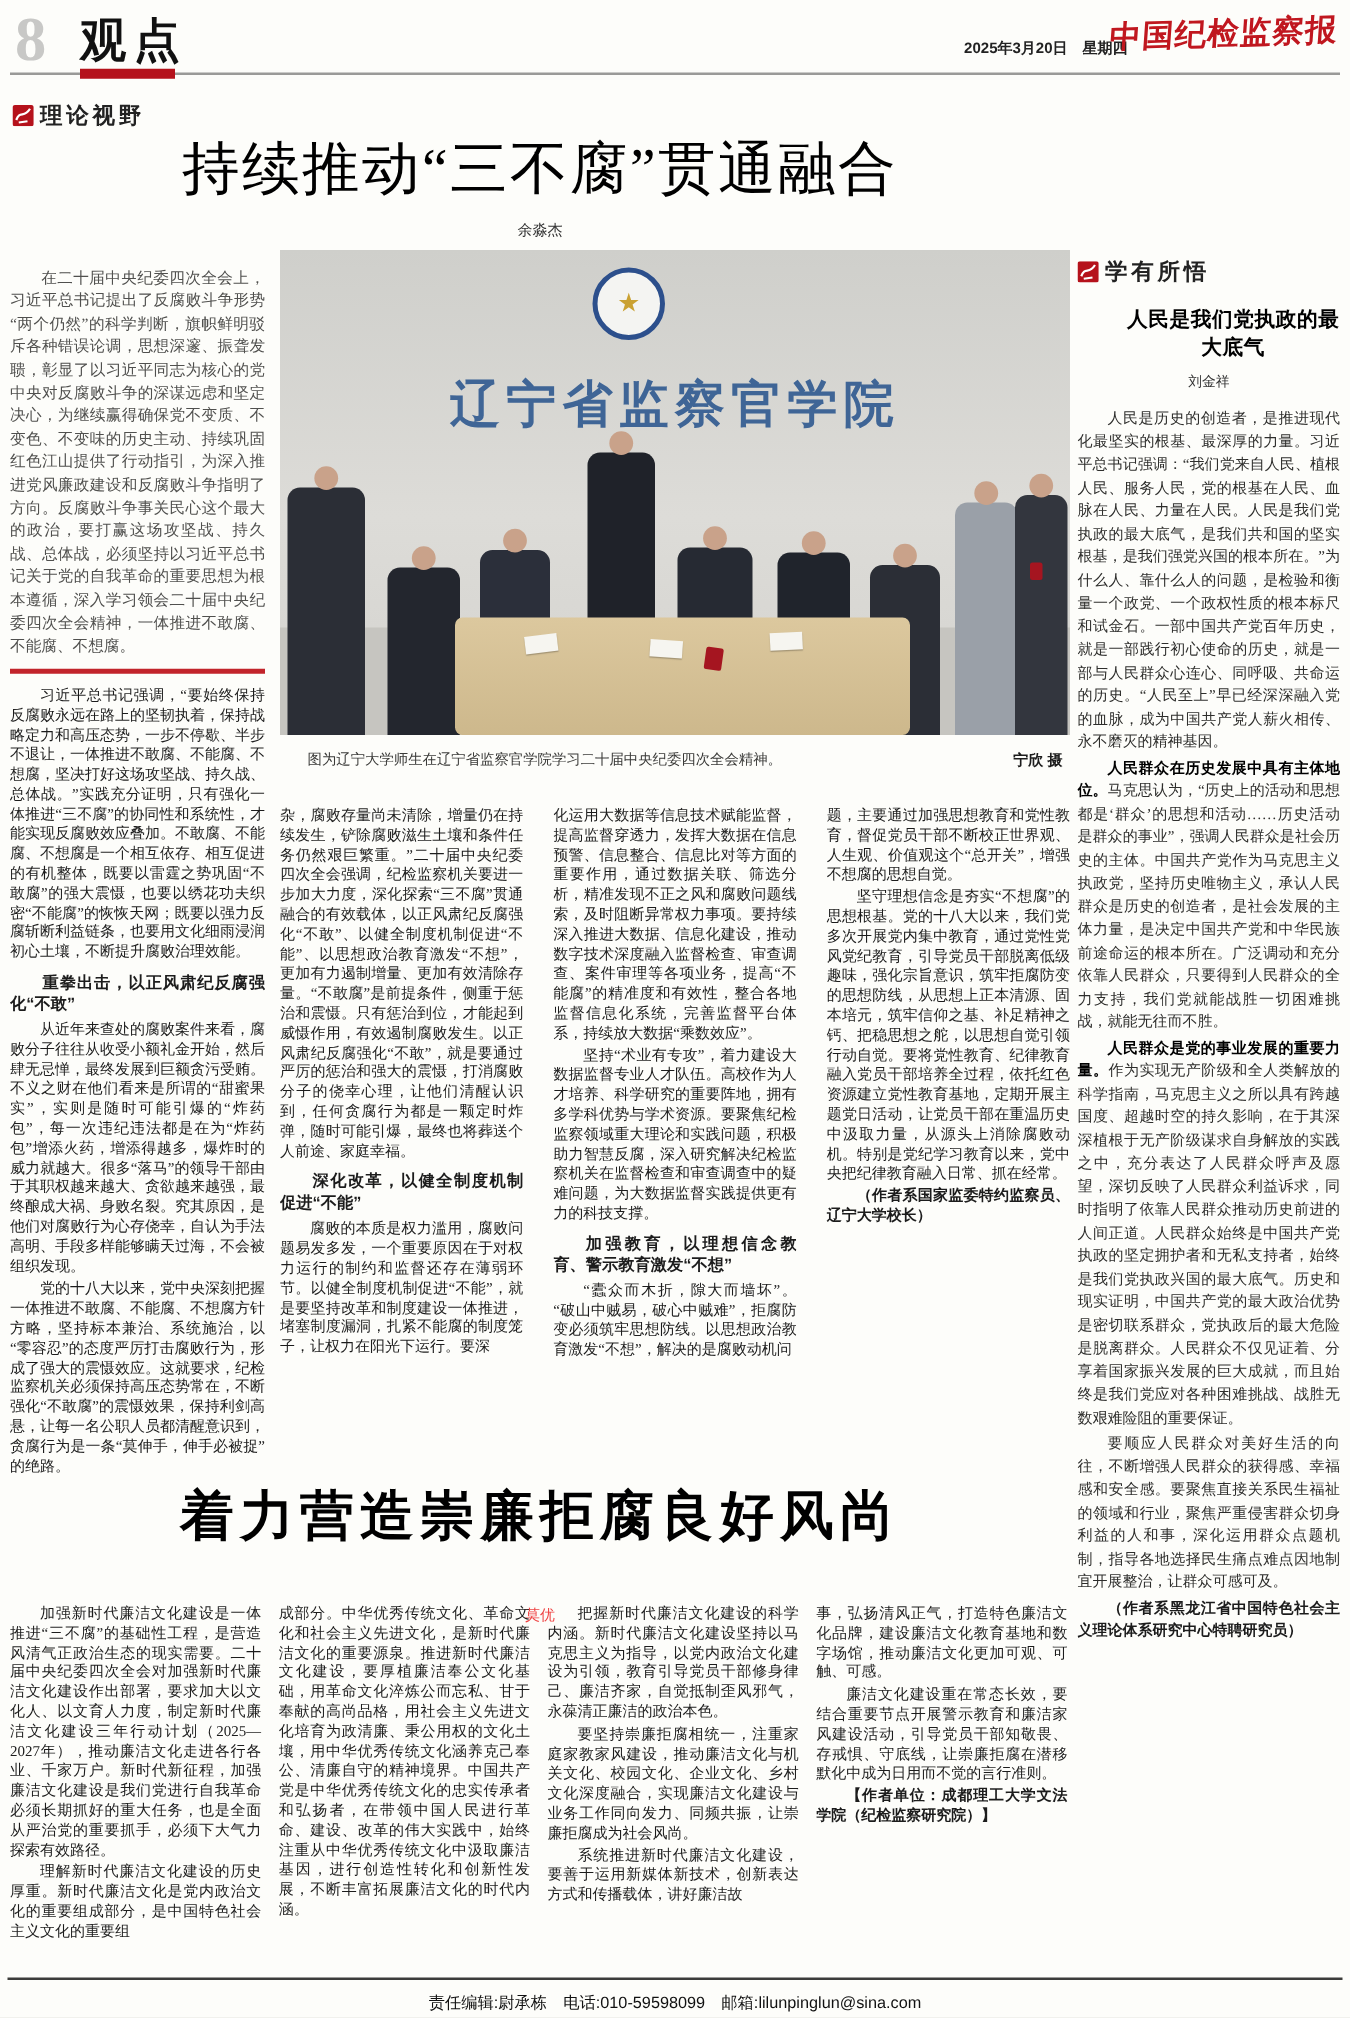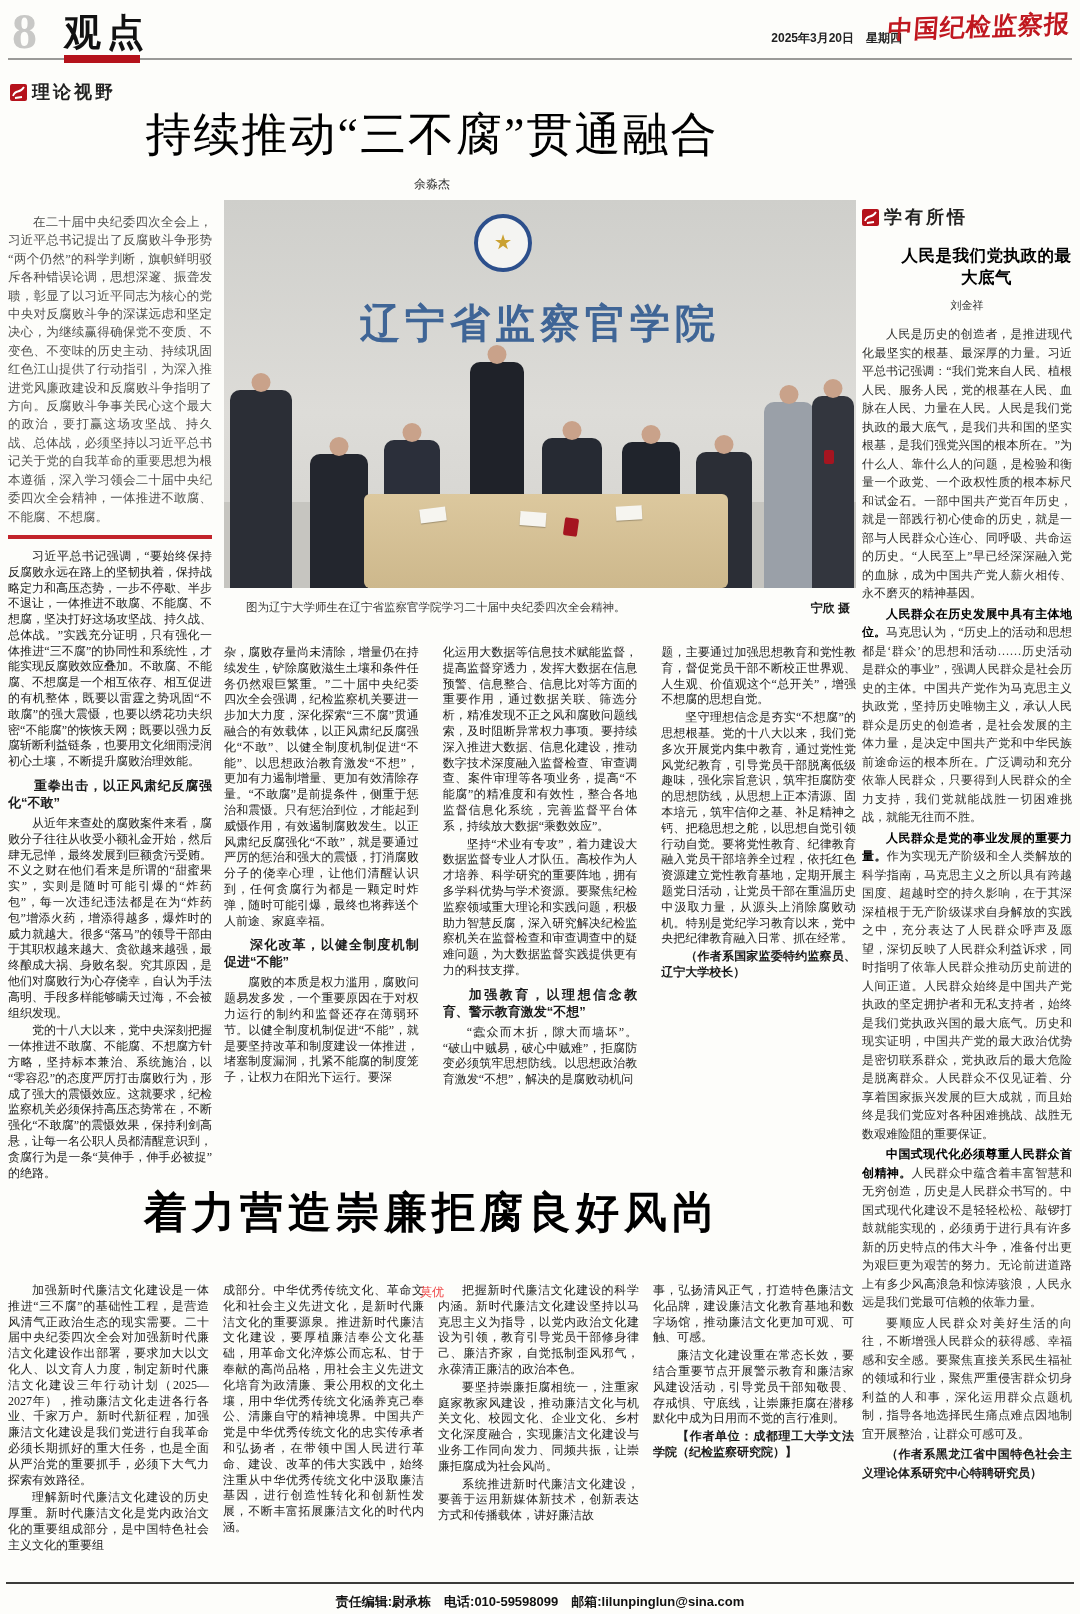--- a/index.html
+++ b/index.html
@@ -74,21 +74,21 @@
   .right-title{margin-top:16px;text-align:center;font-size:16.5px;font-weight:900;
     letter-spacing:.5px;color:#000;margin-left:39px;}
   .right-author{margin-top:9px;text-align:center;font-size:11px;color:#333;}
   .right-body{margin-top:12px;height:1242px;overflow:hidden;text-align:justify;}
   .right-body .para{font-size:12px;line-height:18.5px;color:#2e2e2c;}
   .right-body .para b{color:#000;}
   .right-body .note-para{font-size:12px;line-height:18.5px;}
   
   .footer{position:absolute;left:0;top:1582px;width:1080px;}
   .footer .line{margin:0 6px;height:2px;background:#3c3c3a;}
-  .footer .txt{margin-top:9px;text-align:center;font-size:13px;font-weight:700;
+  .footer .txt{margin-top:9px;text-align:center;font-size:13px;font-weight:400;
     font-family:"Liberation Sans",sans-serif;color:#111;}
 </style>
 </head>
 <body>
 
 <div class="page">
 
   <div class="hdr">
     <div class="pagenum">8</div>
     <div class="section-name">观点</div>
@@ -197,21 +197,20 @@
           </svg>
       </span>
       <span class="label">学有所悟</span>
     </div>
     <div class="right-title">人民是我们党执政的最大底气</div>
     <div class="right-author">刘金祥</div>
     <div class="right-body col">
         <p class="para">人民是历史的创造者，是推进现代化最坚实的根基、最深厚的力量。习近平总书记强调：“我们党来自人民、植根人民、服务人民，党的根基在人民、血脉在人民、力量在人民。人民是我们党执政的最大底气，是我们共和国的坚实根基，是我们强党兴国的根本所在。”为什么人、靠什么人的问题，是检验和衡量一个政党、一个政权性质的根本标尺和试金石。一部中国共产党百年历史，就是一部践行初心使命的历史，就是一部与人民群众心连心、同呼吸、共命运的历史。“人民至上”早已经深深融入党的血脉，成为中国共产党人薪火相传、永不磨灭的精神基因。</p>
         <p class="para"><b>人民群众在历史发展中具有主体地位。</b>马克思认为，“历史上的活动和思想都是‘群众’的思想和活动……历史活动是群众的事业”，强调人民群众是社会历史的主体。中国共产党作为马克思主义执政党，坚持历史唯物主义，承认人民群众是历史的创造者，是社会发展的主体力量，是决定中国共产党和中华民族前途命运的根本所在。广泛调动和充分依靠人民群众，只要得到人民群众的全力支持，我们党就能战胜一切困难挑战，就能无往而不胜。</p>
         <p class="para"><b>人民群众是党的事业发展的重要力量。</b>作为实现无产阶级和全人类解放的科学指南，马克思主义之所以具有跨越国度、超越时空的持久影响，在于其深深植根于无产阶级谋求自身解放的实践之中，充分表达了人民群众呼声及愿望，深切反映了人民群众利益诉求，同时指明了依靠人民群众推动历史前进的人间正道。人民群众始终是中国共产党执政的坚定拥护者和无私支持者，始终是我们党执政兴国的最大底气。历史和现实证明，中国共产党的最大政治优势是密切联系群众，党执政后的最大危险是脱离群众。人民群众不仅见证着、分享着国家振兴发展的巨大成就，而且始终是我们党应对各种困难挑战、战胜无数艰难险阻的重要保证。</p>
-        <p class="para"><b>中国式现代化必须尊重人民群众首创精神。</b>人民群众中蕴含着丰富智慧和无穷创造，历史是人民群众书写的。中国式现代化建设不是轻轻松松、敲锣打鼓就能实现的，必须勇于进行具有许多新的历史特点的伟大斗争，准备付出更为艰巨更为艰苦的努力。无论前进道路上有多少风高浪急和惊涛骇浪，人民永远是我们党最可信赖的依靠力量。</p>
         <p class="para">要顺应人民群众对美好生活的向往，不断增强人民群众的获得感、幸福感和安全感。要聚焦直接关系民生福祉的领域和行业，聚焦严重侵害群众切身利益的人和事，深化运用群众点题机制，指导各地选择民生痛点难点因地制宜开展整治，让群众可感可及。</p>
         <p class="note-para">（作者系黑龙江省中国特色社会主义理论体系研究中心特聘研究员）</p>
       </div>
   </div>
 
   <div class="footer">
     <div class="line"></div>
     <div class="txt">责任编辑:尉承栋　电话:010-59598099　邮箱:lilunpinglun@sina.com</div>
   </div>
 

